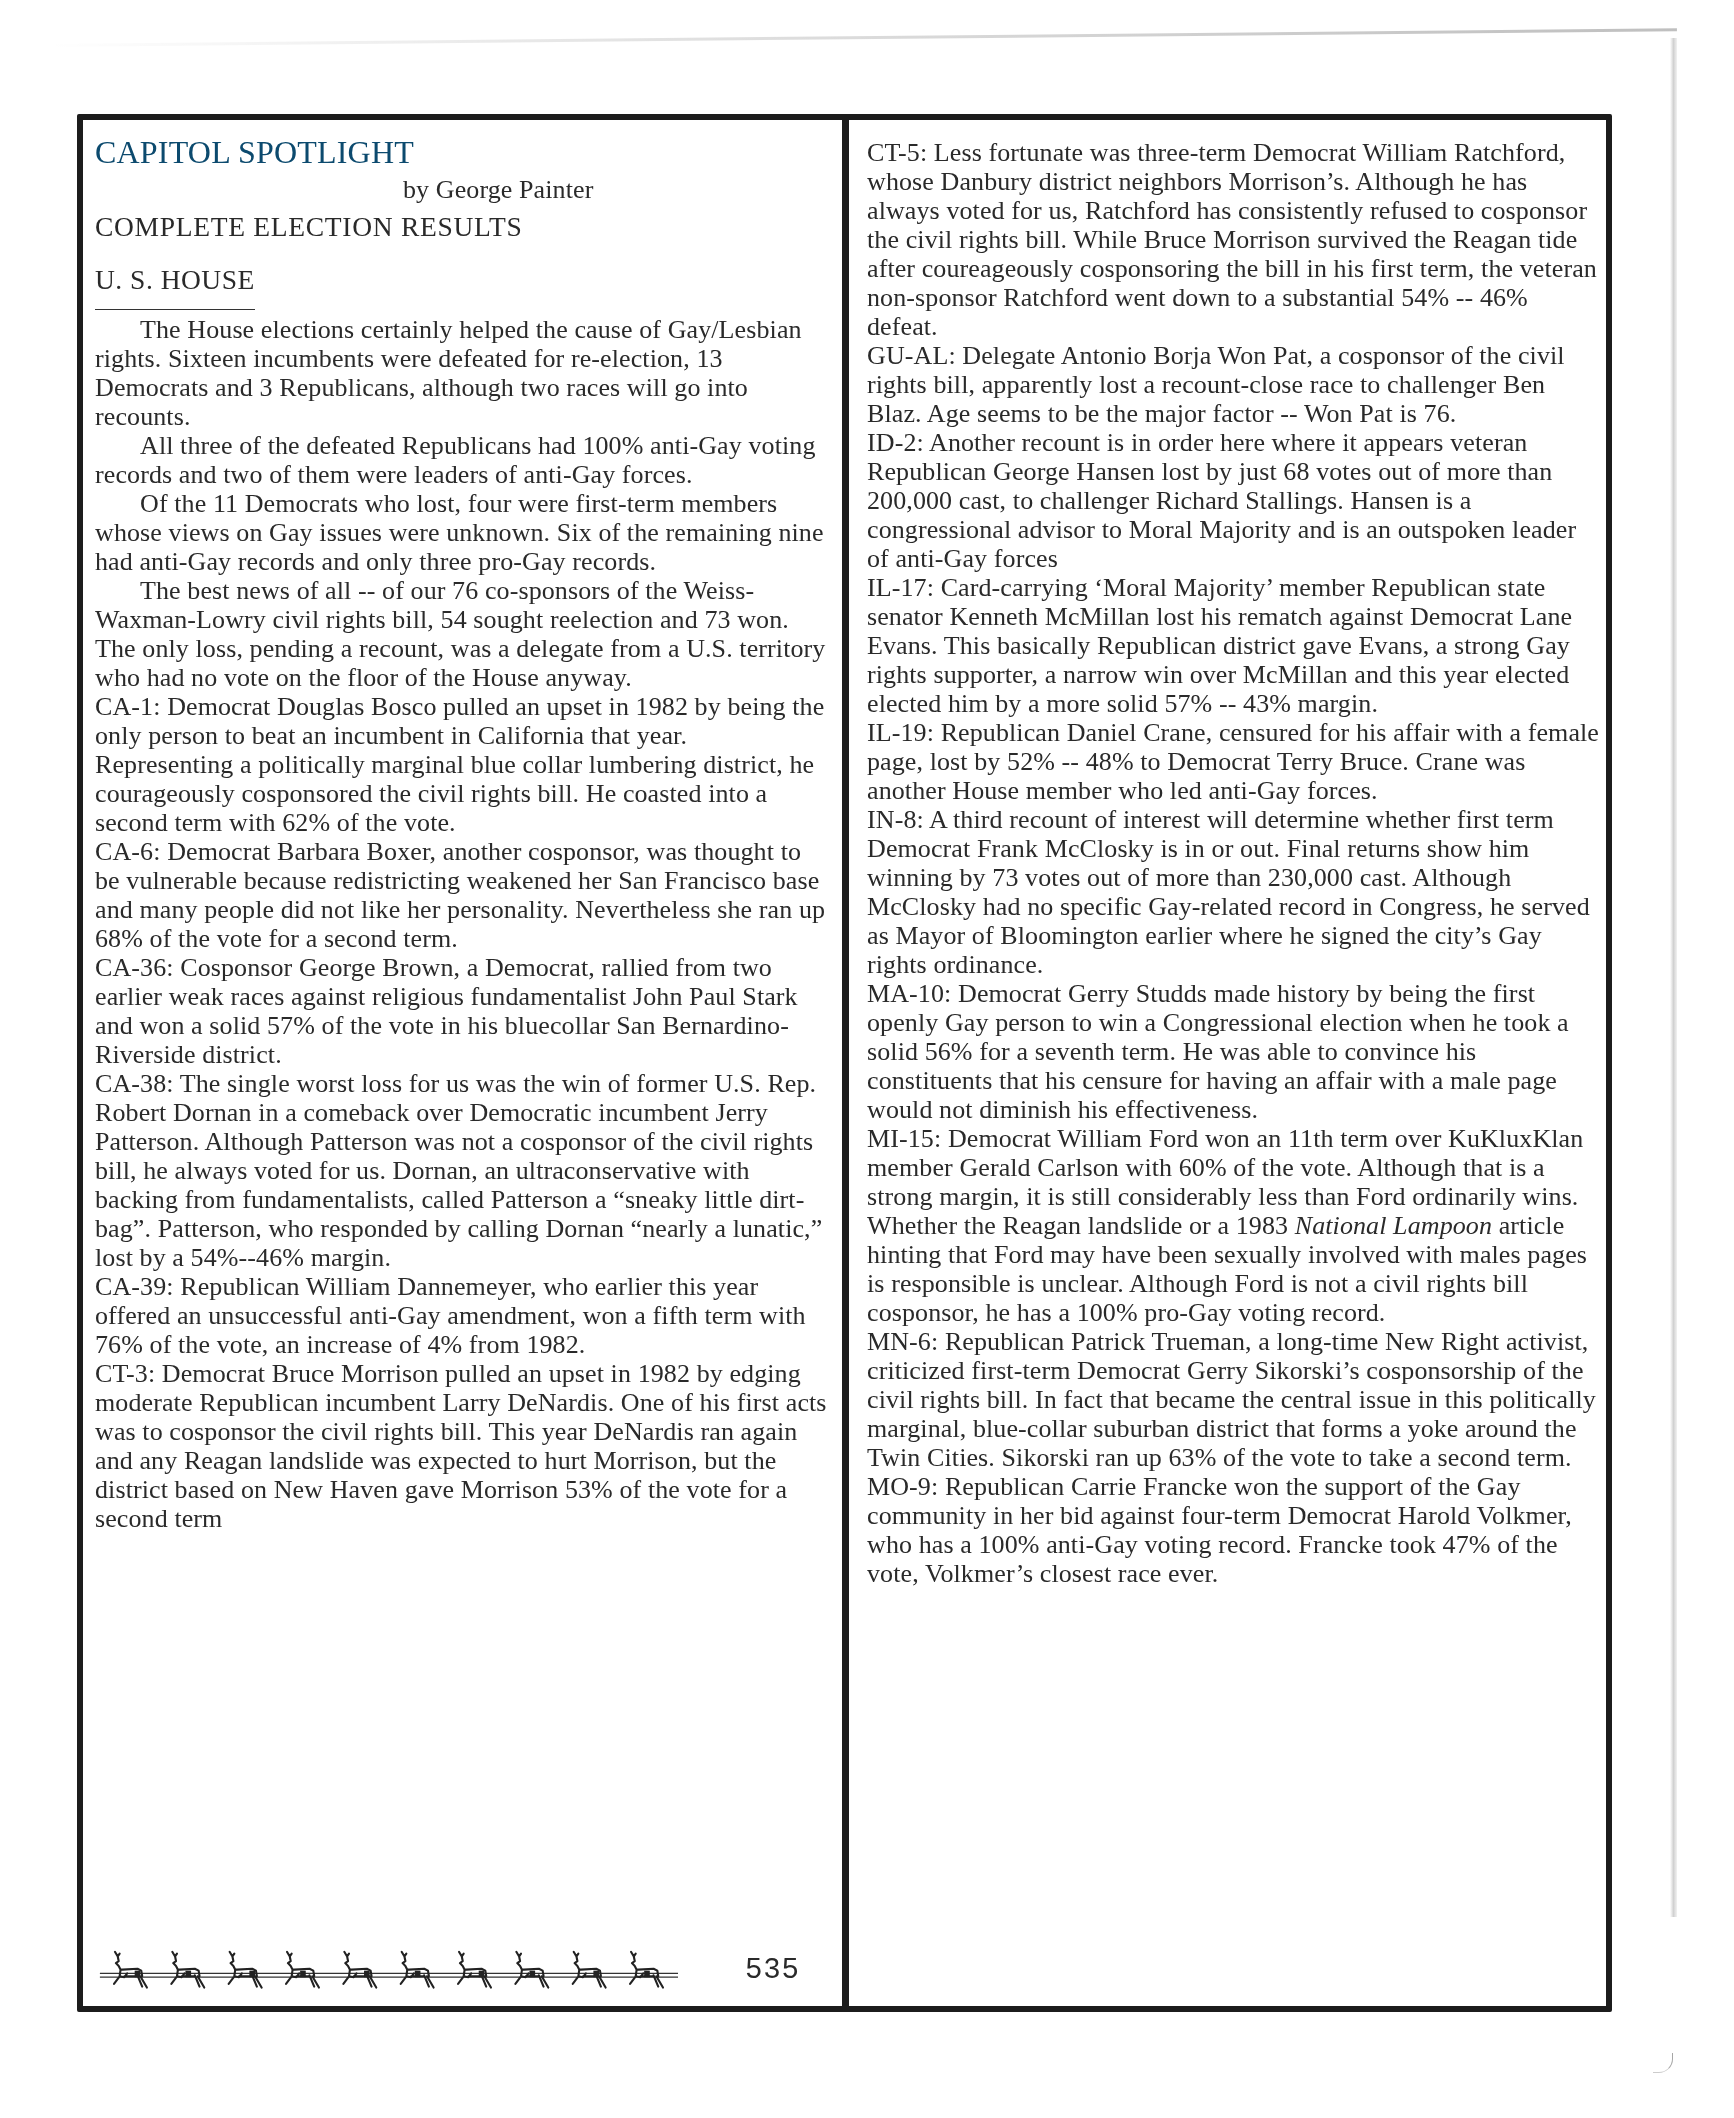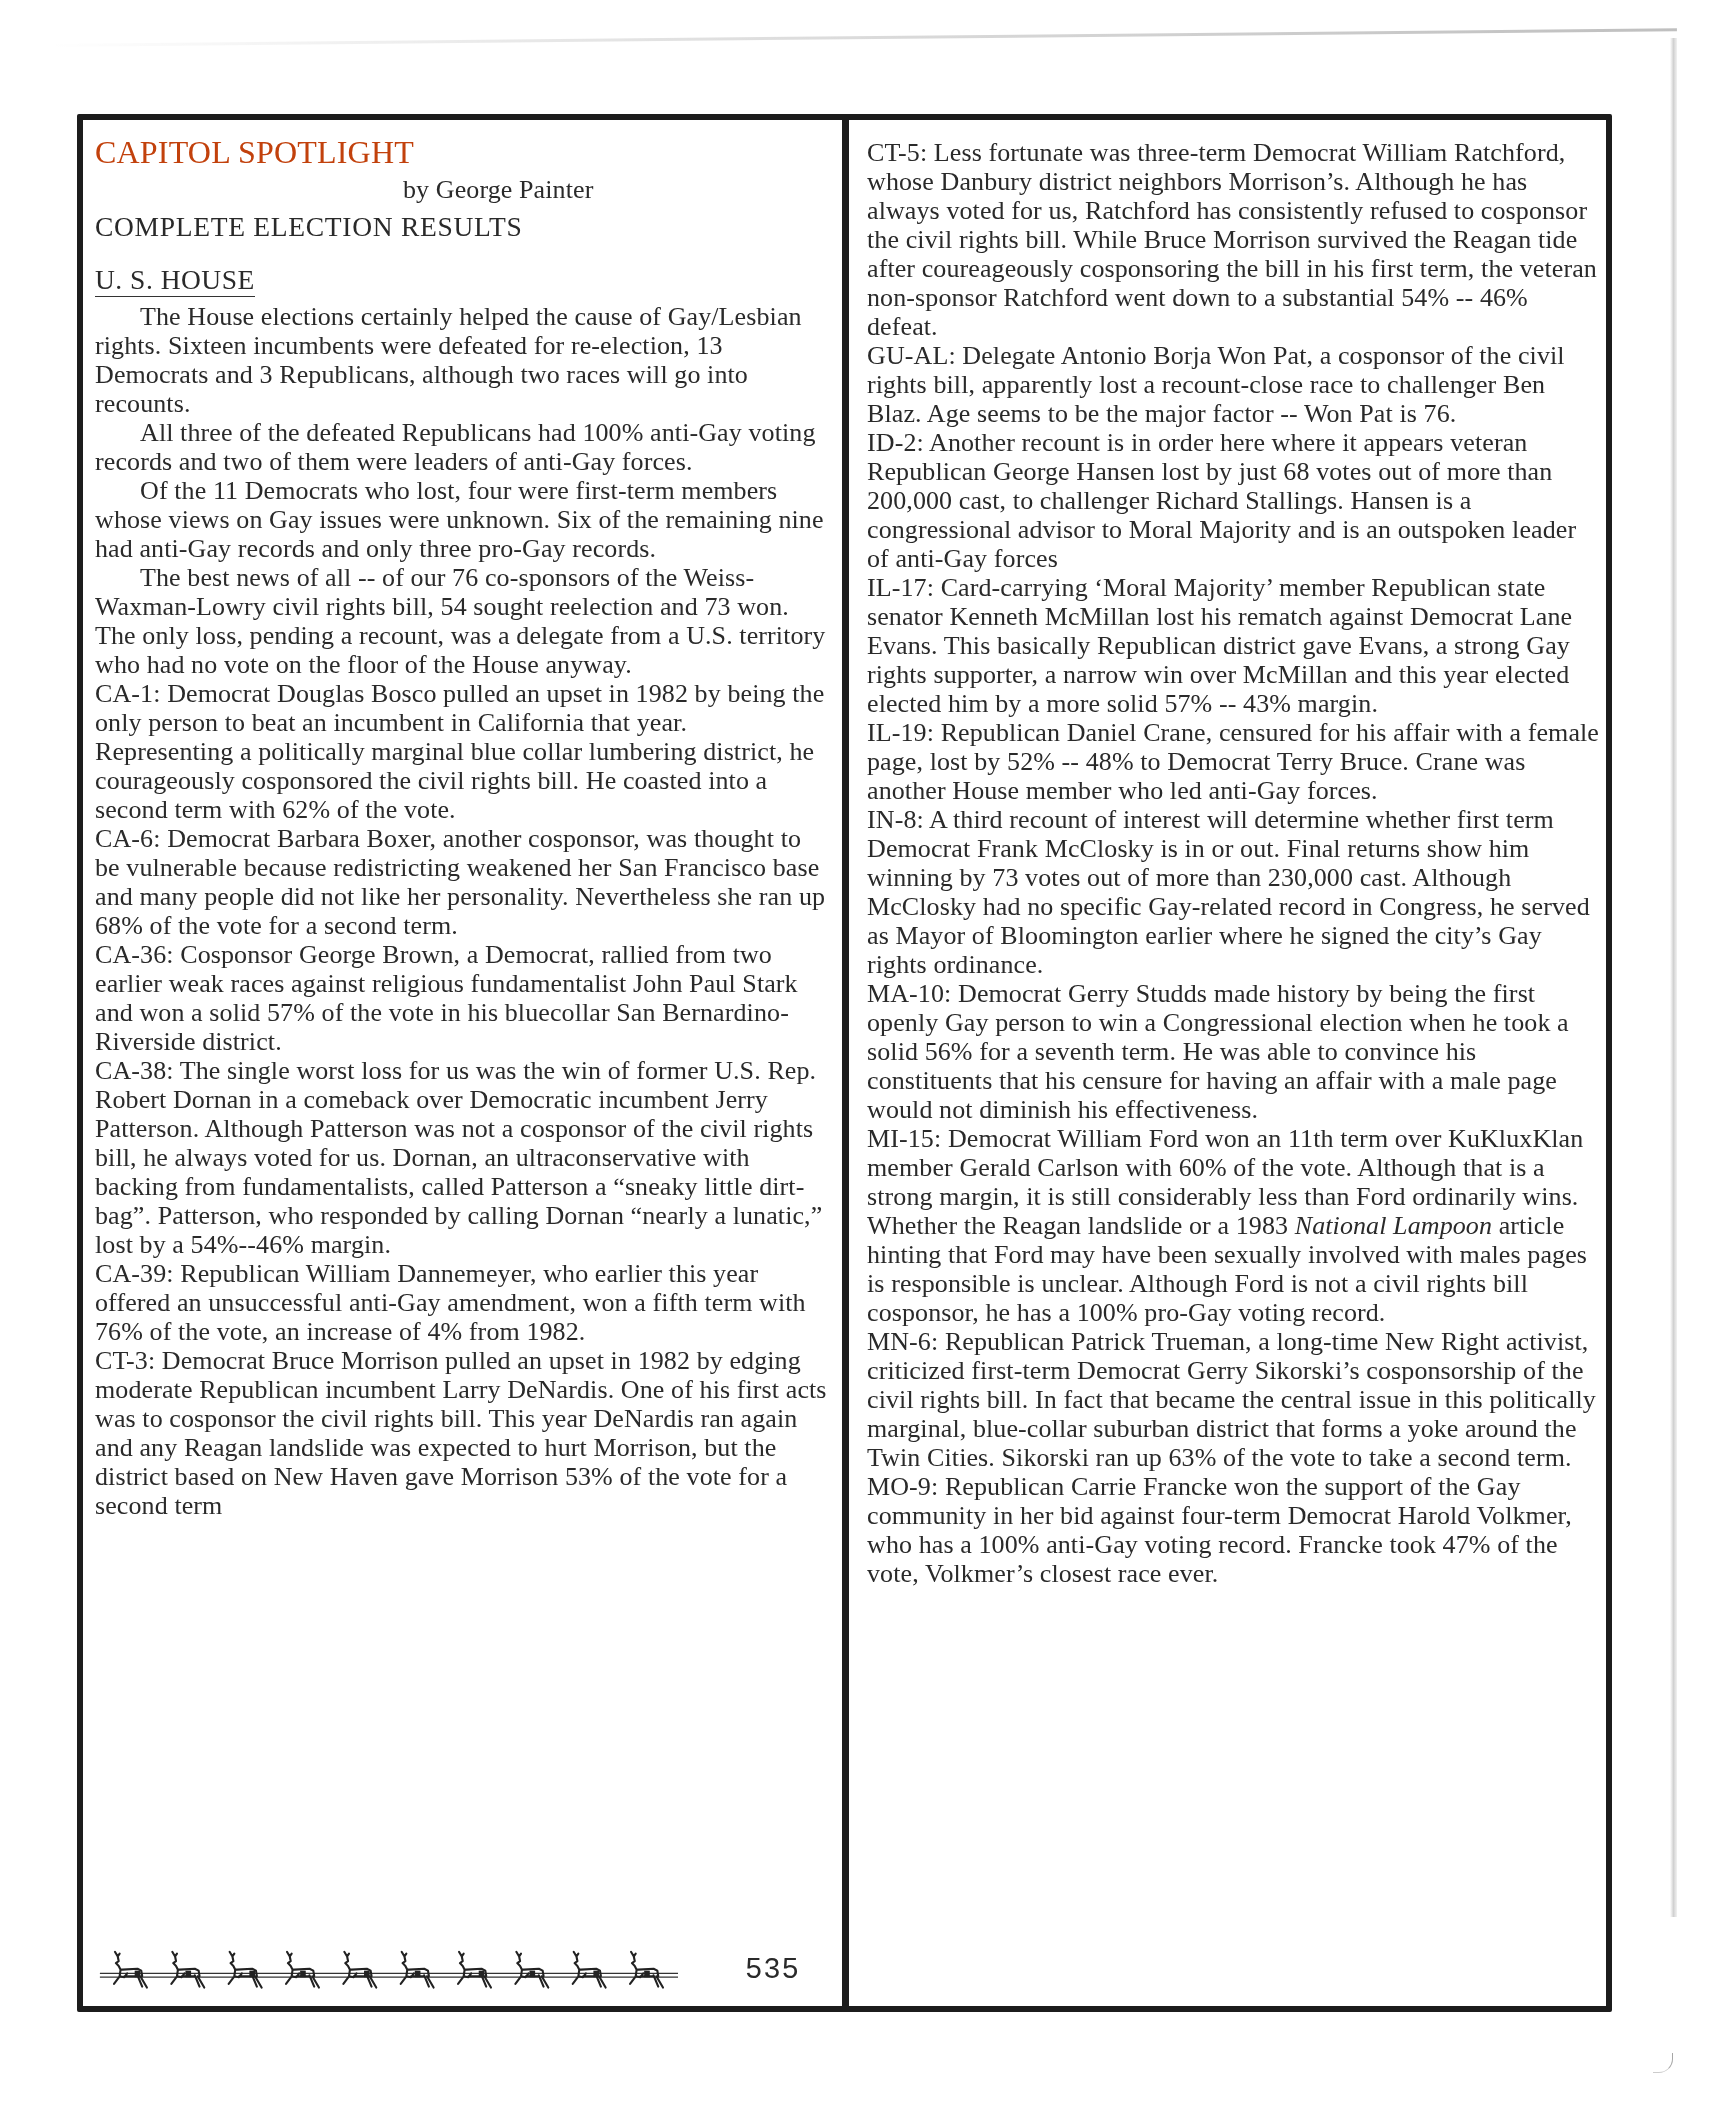--- a/index.html
+++ b/index.html
@@ -12,25 +12,25 @@
                background:linear-gradient(90deg, rgba(0,0,0,0.0), rgba(0,0,0,0.18), rgba(0,0,0,0.05)); }
   .page-curl { position:absolute; left:1653px; top:2053px; width:19px; height:19px;
                border-right:1.4px solid rgba(0,0,0,0.35); border-bottom:0.9px solid rgba(0,0,0,0.2);
                border-bottom-right-radius:14.2px; }
   .frame { position:absolute; left:77px; top:114px; width:1535px; height:1898px;
            border:6.6px solid #1c1c1c; box-sizing:border-box; border-radius:1.9px; }
   .divider { position:absolute; left:842px; top:114px; width:7.1px; height:1898px; background:#1c1c1c; }
   .col { position:absolute; top:124px; font-size:26px; line-height:29px; letter-spacing:0.1px; }
   .col.left  { left:95px;  width:735px; }
   .col.right { left:867px; width:735px; }
-  .title { font-size:32px; line-height:38px; margin-top:8.5px; color:#c2410c; letter-spacing:0.2px; }
+  .title { font-size:32px; line-height:38px; margin-top:8.5px; color:#0c4a6e; letter-spacing:0.2px; }
   .byline { font-size:26px; line-height:34px; padding-left:308px; margin-top:2.8px; }
   .subhead { font-size:27.5px; line-height:35px; margin-top:1.9px; letter-spacing:0.7px; }
   .section { font-size:27.5px; line-height:33px; margin-top:19px; display:inline-block;
-             border-bottom:1.4px solid #333; padding-bottom:0px; letter-spacing:0.5px; }
+             border-bottom:1.4px solid #333; padding-bottom:13px; letter-spacing:0.5px; }
   .para { text-indent:45px; margin:0; }
   .para.first { margin-top:4.7px; }
   .key-head { font-size:26px; line-height:29px; margin-top:19px; margin-bottom:9.5px; letter-spacing:0.5px; }
   .race { margin:0; }
   .race + .race { margin-top:0; }
   .right .race.spaced { margin-top:0; }
   em { font-style:italic; }
   .ornament-row { position:absolute; left:97px; top:1949px; width:712px; height:47px; }
   .ornament { position:absolute; left:0; top:0; width:598px; height:47px; }
   .page-num { position:absolute; left:745px; top:1954px; font-size:29px; line-height:33px; letter-spacing:0.9px;font-family:Liberation Mono, monospace; }

